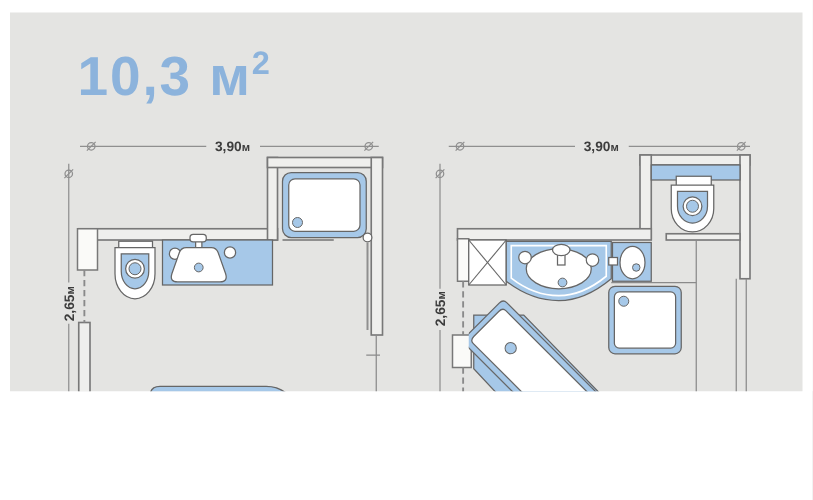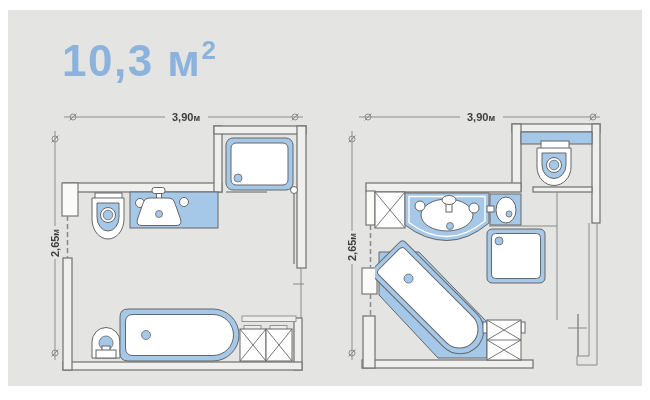--- a/index.html
+++ b/index.html
@@ -1,16 +1,16 @@
 <!DOCTYPE html>
 <html style="--accent-blue: #8cb3dc; --fixture-blue: #a6c8e8; --wall-fill: #efefed; --wall-stroke: #787878; --outline: #666666; --panel: #e4e4e2; --dim: #8f8f8f; --text: #3d3d3d;"><head>
 <meta charset="utf-8">
 <style>
   html,body{margin:0;padding:0;background:#ffffff;}
-  .stage{width:650px;height:400px;position:relative;background:#fff;}
+  .stage{width:650px;height:313px;position:relative;background:#fff;}
   svg{font-family:"Liberation Sans",sans-serif;display:block;}
   .panel{fill:var(--panel,#e4e4e2);}
   .title-text{font-weight:bold;font-size:44px;fill:var(--accent-blue,#8cb3dc);letter-spacing:1.5px;}
   .title-sup{font-size:26px;font-weight:bold;}
   .wall{fill:var(--wall-fill,#efefed);stroke:var(--wall-stroke,#787878);stroke-width:1.3;}
   .wall2{fill:#fafaf8;stroke:var(--wall-stroke,#787878);stroke-width:1.2;}
   .blue{fill:var(--fixture-blue,#a6c8e8);stroke:var(--outline,#666666);stroke-width:1;}
   .wfix{fill:#ffffff;stroke:var(--outline,#666666);stroke-width:1;}
   .drain{fill:var(--fixture-blue,#a6c8e8);stroke:var(--outline,#666666);stroke-width:0.8;}
   .shelf{fill:#ededeb;stroke:#8a8a8a;stroke-width:0.9;}

